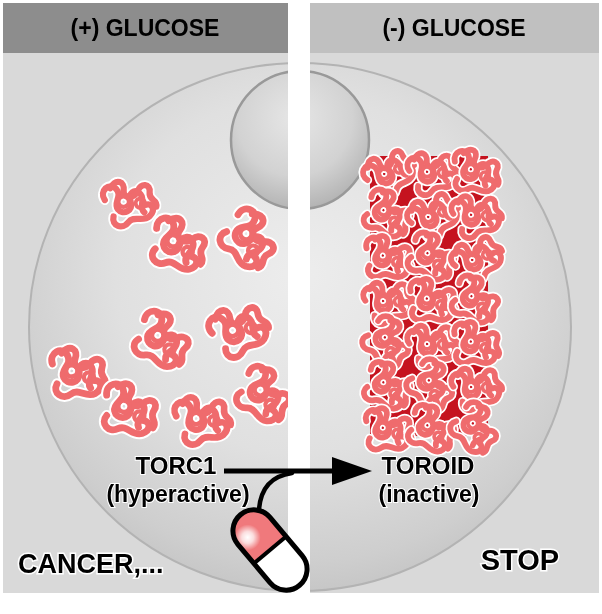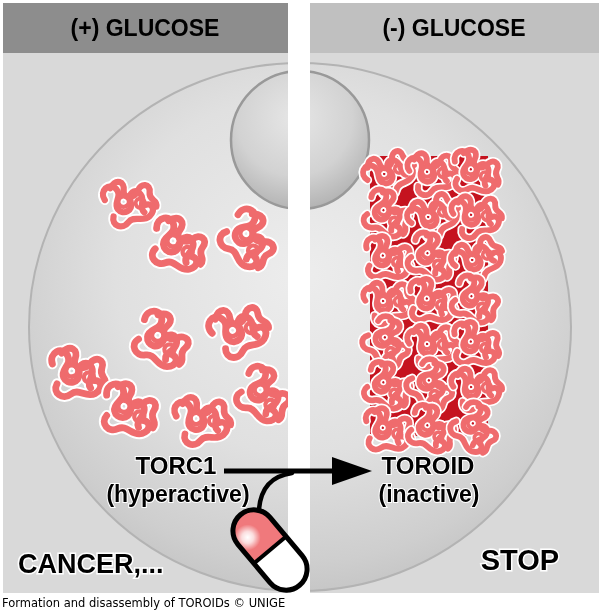--- a/index.html
+++ b/index.html
@@ -133,14 +133,13 @@
 
     <g transform="rotate(-40 270 550)">
       <path d="M249,550 V525 A21,21 0 0 1 291,525 V550 Z" fill="#f0797c"></path>
       <path d="M249,550 V575 A21,21 0 0 0 291,575 V550 Z" fill="#ffffff"></path>
       <circle cx="261" cy="526" r="13" fill="url(#pillShine)"></circle>
       <line x1="249" y1="550" x2="291" y2="550" stroke="#000000" stroke-width="4"></line>
       <path d="M249,525 A21,21 0 0 1 291,525 V575 A21,21 0 0 1 249,575 Z" fill="none" stroke="#000000" stroke-width="5"></path>
     </g>
   </svg>
 
-  <div id="caption">Formation and disassembly of TOROIDs © UNIGE</div>
 </div>
 
 </body></html>

